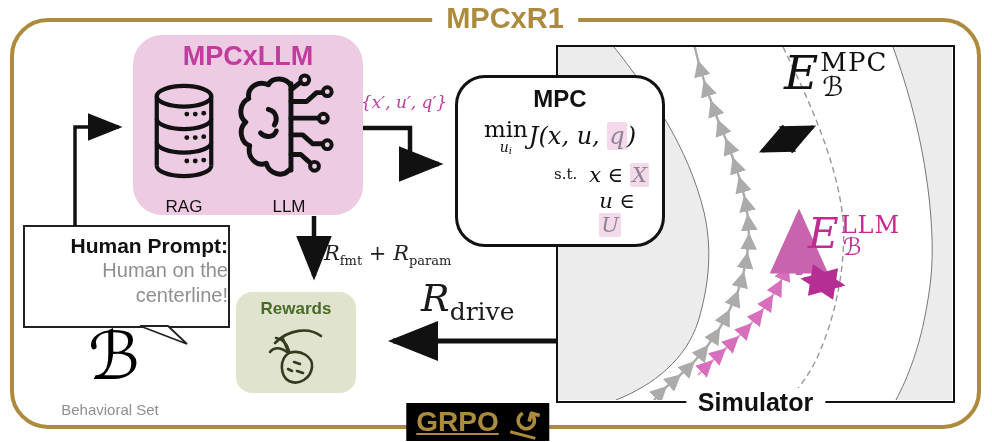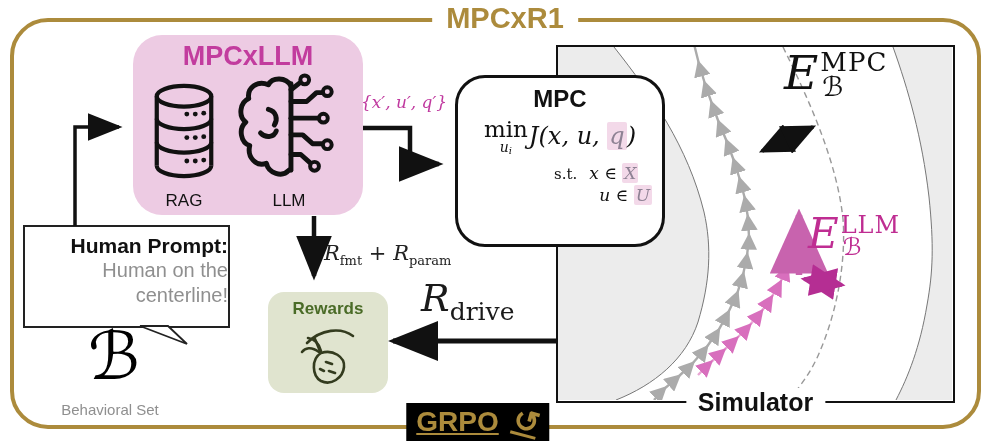--- a/index.html
+++ b/index.html
@@ -41,44 +41,44 @@
             font-family:"DejaVu Serif",serif;color:#111;}
   .min-stack{display:flex;flex-direction:column;align-items:center;margin-right:1px;}
   .min-word{font-size:23px;}
   .min-sub{font-size:14px;font-style:italic;margin-top:-3px;}
   .isub{font-size:10px;vertical-align:-2px;}
   .obj{font-size:24px;font-style:italic;}
   .hl{background:#f3d9e9;color:#8e8294;padding:0 2px;border-radius:2px;}
   .mpc-st{margin-top:7px;margin-left:64px;display:flex;gap:12px;
           font-family:"DejaVu Serif",serif;color:#111;}
   .st-word{font-size:15px;margin-top:2px;margin-left:32px;}
-  .st-col{display:flex;flex-direction:column;gap:2px;font-size:17px;font-style:italic;}
+  .st-col{display:flex;flex-direction:column;gap:2px;font-size:21px;font-style:italic;}
   .st-col .row2{margin-left:10px;}
   .rm{font-style:normal;}
 
   
   .pinkbox{position:absolute;left:133px;top:35px;width:230px;height:180px;
            background:#edcbe3;border-radius:29px;z-index:2;}
   .pink-title{text-align:center;color:#c23c9e;font-weight:bold;font-size:27px;margin-top:6px;}
   .icons-row{display:flex;justify-content:space-evenly;align-items:flex-end;margin-top:0;}
   .iconcol{display:flex;flex-direction:column;align-items:center;}
-  .iconlabel{font-size:17px;color:#111;margin-top:9px;}
+  .iconlabel{font-size:17px;color:#111;margin-top:15px;}
 
   
   .humanbox{position:absolute;left:23px;top:225px;width:207px;height:103px;background:#fff;
             border:2px solid #222;box-sizing:border-box;text-align:right;z-index:2;}
   .hp-title{font-size:21px;font-weight:bold;color:#111;margin-top:7px;}
   .hp-line{font-size:20px;color:#8f8f8f;line-height:25px;}
   .bsym{position:absolute;left:88px;top:324px;font-family:"DejaVu Serif","DejaVu Sans",serif;
         font-size:66px;line-height:1;color:#000;z-index:2;}
   .bcaption{position:absolute;left:40px;top:401px;width:140px;text-align:center;
             font-size:15px;color:#8f8f8f;z-index:2;}
 
   
-  .rewardsbox{position:absolute;left:268px;top:292px;width:120px;height:101px;
+  .rewardsbox{position:absolute;left:236px;top:292px;width:120px;height:101px;
               background:#e0e4cf;border-radius:16px;text-align:center;z-index:2;}
   .rw-title{color:#4a6b27;font-weight:bold;font-size:17px;margin-top:7px;}
 
   
   .lbl-xuq{position:absolute;left:354px;top:92px;width:100px;text-align:center;
            font-family:"DejaVu Serif",serif;font-style:italic;font-size:17px;color:#c0399f;z-index:5;}
   .lbl-rfmt{position:absolute;left:324px;top:241px;font-family:"DejaVu Serif",serif;
             font-style:italic;font-size:21px;color:#222;z-index:5;}
   .lbl-rfmt sub{font-style:normal;font-size:13px;}
   .lbl-rdrive{position:absolute;left:421px;top:278px;font-family:"DejaVu Serif",serif;

